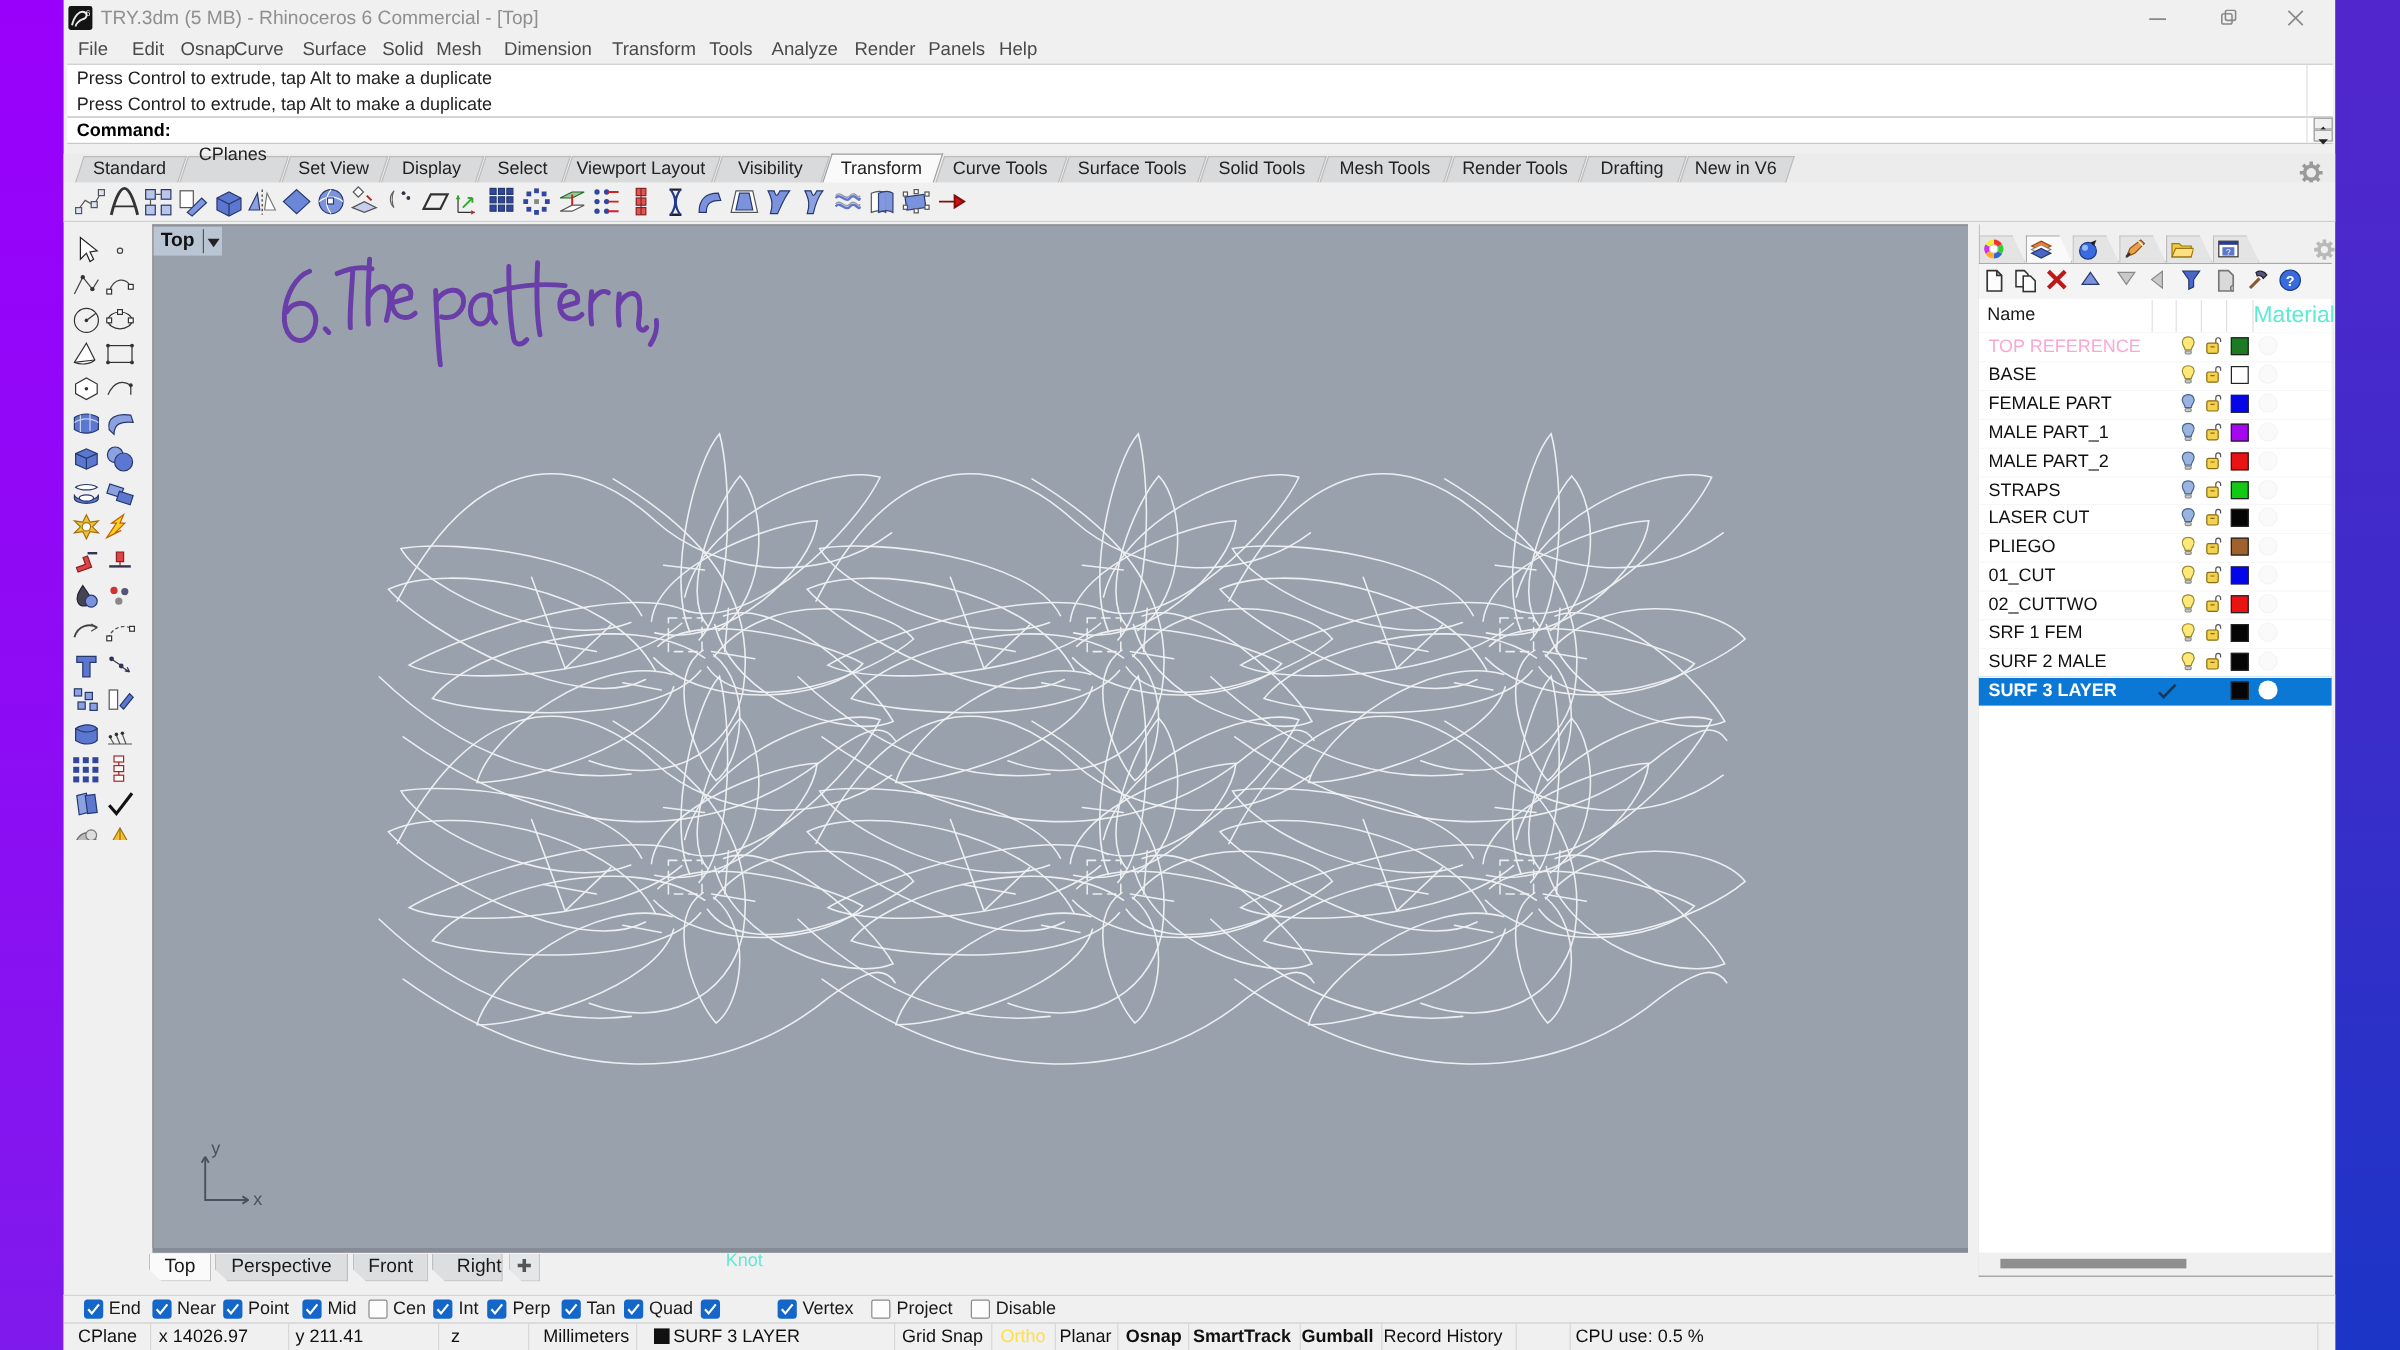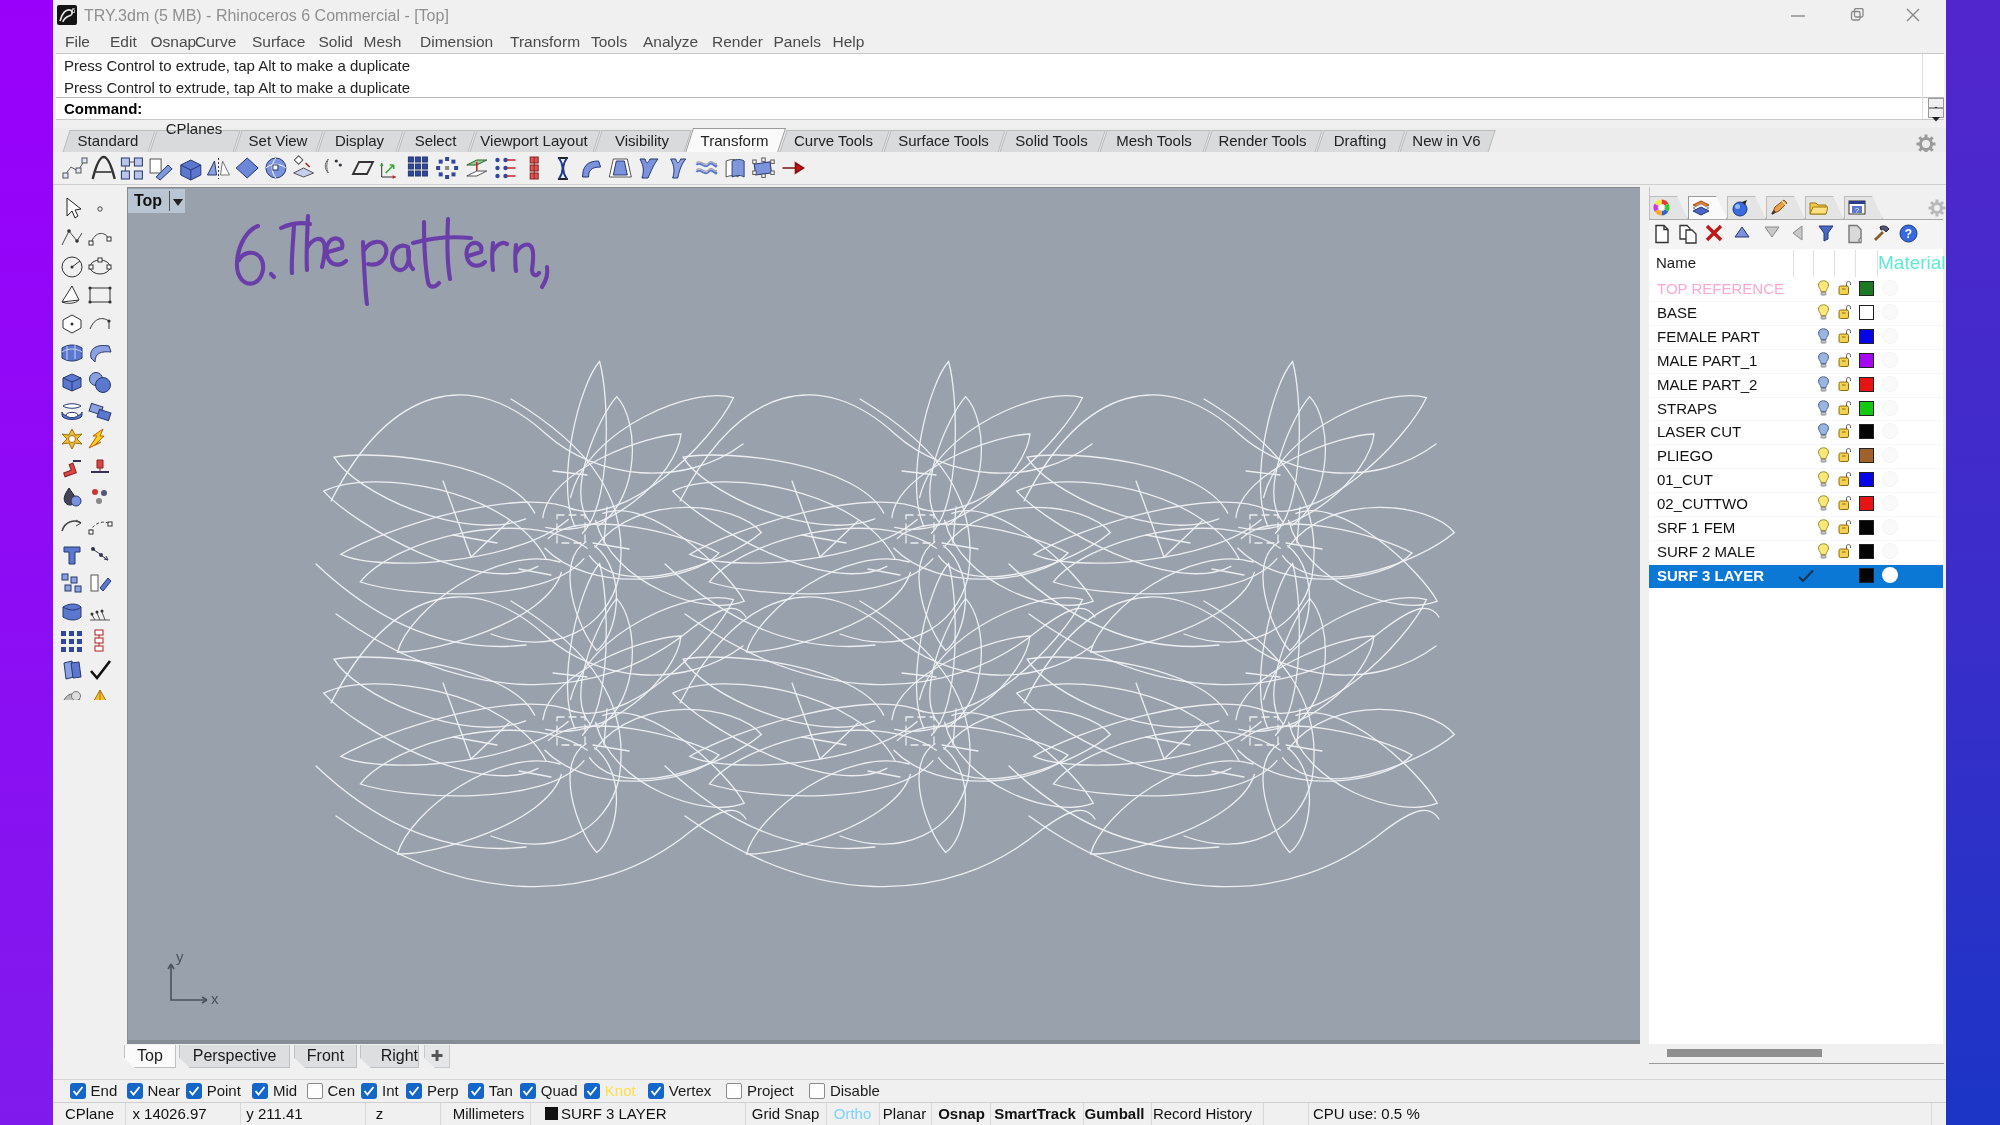--- a/index.html
+++ b/index.html
@@ -864,38 +864,38 @@
       <path d="M3.5,8 L6.5,11.5 L12.5,4" fill="none" stroke="#fff" stroke-width="1.8"></path>
     </svg></span>
 <span style="position:absolute;left:488.7px;top:1080px;line-height:22px;font-size:15px;color:#1a1a1a">Tan</span>
 <span style="position:absolute;left:519.8px;top:1083px;width:16px;height:16px;background:#1467c8;border-radius:3px"><svg width="16" height="16" viewBox="0 0 16 16">
       <path d="M3.5,8 L6.5,11.5 L12.5,4" fill="none" stroke="#fff" stroke-width="1.8"></path>
     </svg></span>
 <span style="position:absolute;left:540.8px;top:1080px;line-height:22px;font-size:15px;color:#1a1a1a">Quad</span>
 <span style="position:absolute;left:583.8px;top:1083px;width:16px;height:16px;background:#1467c8;border-radius:3px"><svg width="16" height="16" viewBox="0 0 16 16">
       <path d="M3.5,8 L6.5,11.5 L12.5,4" fill="none" stroke="#fff" stroke-width="1.8"></path>
     </svg></span>
-<span style="position:absolute;left:604.8px;top:1080px;line-height:22px;font-size:15px;color:#fde047">Knot</span>
+<span style="position:absolute;left:604.8px;top:1040px;line-height:22px;font-size:15px;color:#5eead4">Knot</span>
 <span style="position:absolute;left:647.8px;top:1083px;width:16px;height:16px;background:#1467c8;border-radius:3px"><svg width="16" height="16" viewBox="0 0 16 16">
       <path d="M3.5,8 L6.5,11.5 L12.5,4" fill="none" stroke="#fff" stroke-width="1.8"></path>
     </svg></span>
 <span style="position:absolute;left:668.8px;top:1080px;line-height:22px;font-size:15px;color:#1a1a1a">Vertex</span>
 <span style="position:absolute;left:726px;top:1083px;width:16px;height:16px;background:#fdfdfd;border:1px solid #8a8a8a;border-radius:2px;box-sizing:border-box"></span>
 <span style="position:absolute;left:747px;top:1080px;line-height:22px;font-size:15px;color:#1a1a1a">Project</span>
 <span style="position:absolute;left:808.9px;top:1083px;width:16px;height:16px;background:#fdfdfd;border:1px solid #8a8a8a;border-radius:2px;box-sizing:border-box"></span>
 <span style="position:absolute;left:829.9px;top:1080px;line-height:22px;font-size:15px;color:#1a1a1a">Disable</span>
 
 <div class="abs" style="left:53px;top:1102px;width:1893px;height:23px;background:#f0f0f0;border-top:1px solid #cfcfcf;box-sizing:border-box"></div>
 <span style="position:absolute;left:89.5px;top:1102px;transform:translateX(-50%);line-height:23px;font-size:15px;color:#111;font-weight:normal;white-space:nowrap">CPlane</span>
 <span style="position:absolute;left:169.5px;top:1102px;transform:translateX(-50%);line-height:23px;font-size:15px;color:#111;font-weight:normal;white-space:nowrap">x 14026.97</span>
 <span style="position:absolute;left:274.5px;top:1102px;transform:translateX(-50%);line-height:23px;font-size:15px;color:#111;font-weight:normal;white-space:nowrap">y 211.41</span>
 <span style="position:absolute;left:379.5px;top:1102px;transform:translateX(-50%);line-height:23px;font-size:15px;color:#111;font-weight:normal;white-space:nowrap">z</span>
 <span style="position:absolute;left:488.5px;top:1102px;transform:translateX(-50%);line-height:23px;font-size:15px;color:#111;font-weight:normal;white-space:nowrap">Millimeters</span>
 <span style="position:absolute;left:785.5px;top:1102px;transform:translateX(-50%);line-height:23px;font-size:15px;color:#111;font-weight:normal;white-space:nowrap">Grid Snap</span>
-<span style="position:absolute;left:852.5px;top:1102px;transform:translateX(-50%);line-height:23px;font-size:15px;color:#7dd3fc;font-weight:normal;white-space:nowrap">Ortho</span>
+<span style="position:absolute;left:852.5px;top:1102px;transform:translateX(-50%);line-height:23px;font-size:15px;color:#fde047;font-weight:normal;white-space:nowrap">Ortho</span>
 <span style="position:absolute;left:904.5px;top:1102px;transform:translateX(-50%);line-height:23px;font-size:15px;color:#111;font-weight:normal;white-space:nowrap">Planar</span>
 <span style="position:absolute;left:961.5px;top:1102px;transform:translateX(-50%);line-height:23px;font-size:15px;color:#111;font-weight:bold;white-space:nowrap">Osnap</span>
 <span style="position:absolute;left:1035px;top:1102px;transform:translateX(-50%);line-height:23px;font-size:15px;color:#111;font-weight:bold;white-space:nowrap">SmartTrack</span>
 <span style="position:absolute;left:1114.5px;top:1102px;transform:translateX(-50%);line-height:23px;font-size:15px;color:#111;font-weight:bold;white-space:nowrap">Gumball</span>
 <span style="position:absolute;left:1202.5px;top:1102px;transform:translateX(-50%);line-height:23px;font-size:15px;color:#111;font-weight:normal;white-space:nowrap">Record History</span>
 <span style="position:absolute;left:1288.5px;top:1138px;transform:translateX(-50%);line-height:23px;font-size:15px;color:#5eead4;font-weight:normal;white-space:nowrap">Filter</span>
 <span style="position:absolute;left:545px;top:1107px;width:13px;height:13px;background:#111"></span>
 <span style="position:absolute;left:561px;top:1102px;line-height:23px;font-size:15px;color:#111">SURF 3 LAYER</span>
 <span style="position:absolute;left:1313px;top:1102px;line-height:23px;font-size:15px;color:#111">CPU use: 0.5 %</span>
 <div style="position:absolute;left:125px;top:1103px;width:1px;height:22px;background:#d8d8d8"></div>

